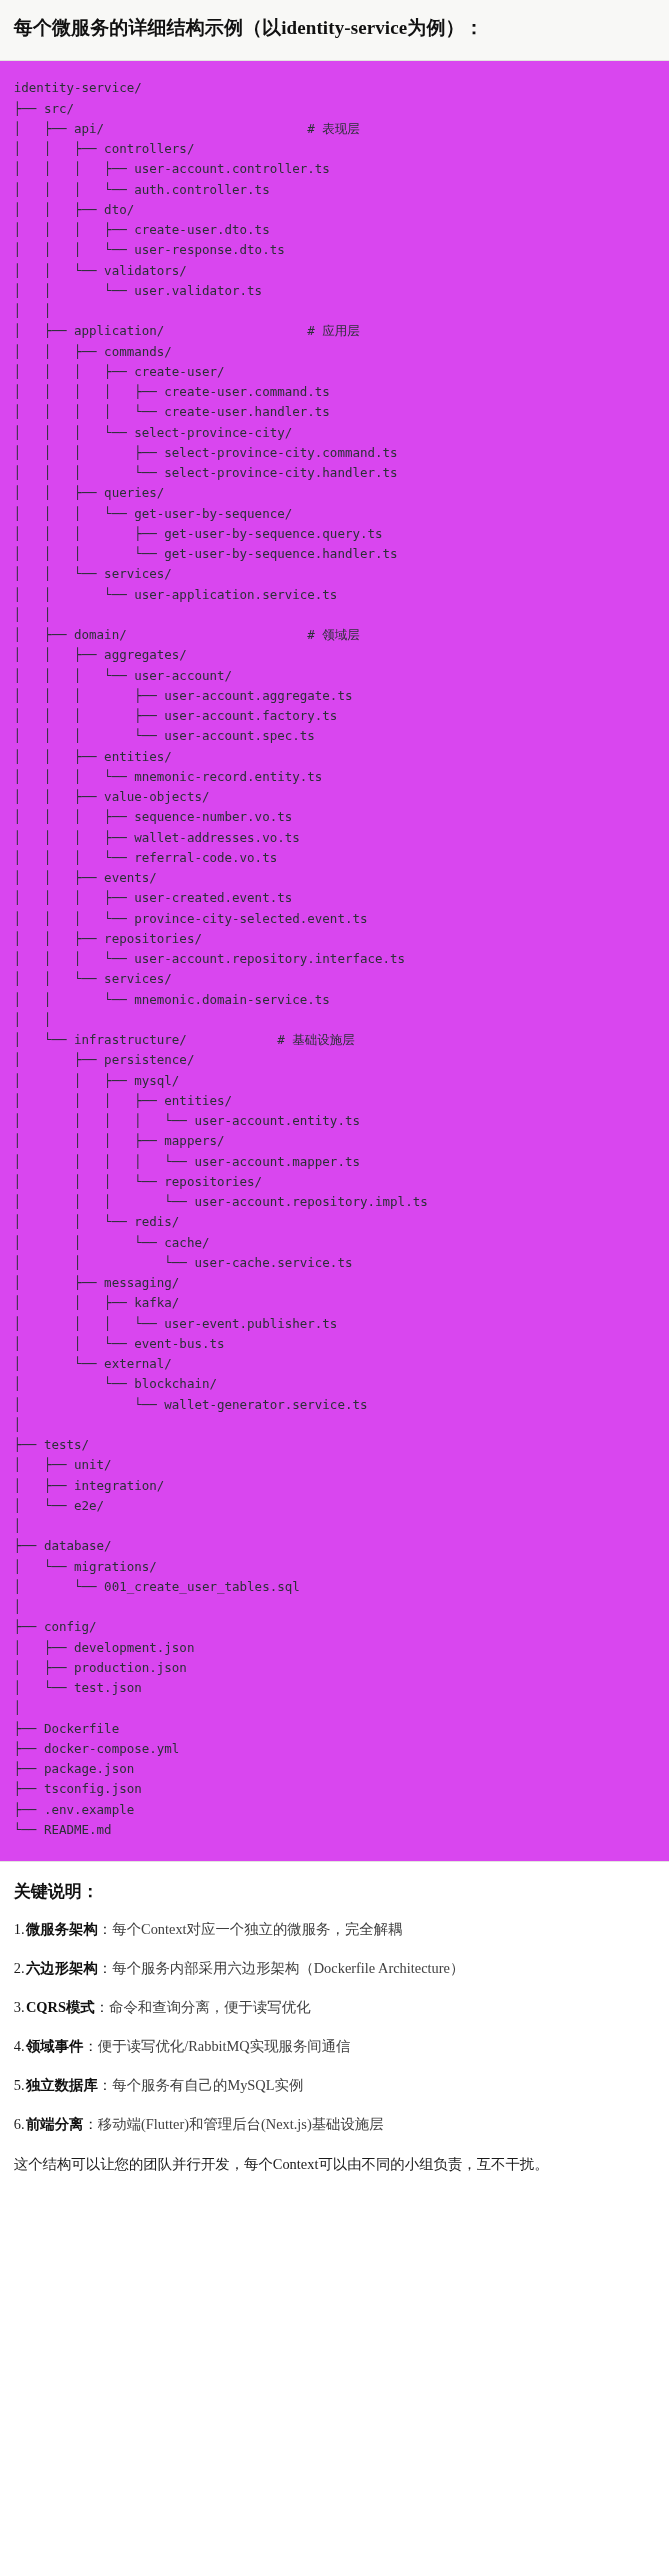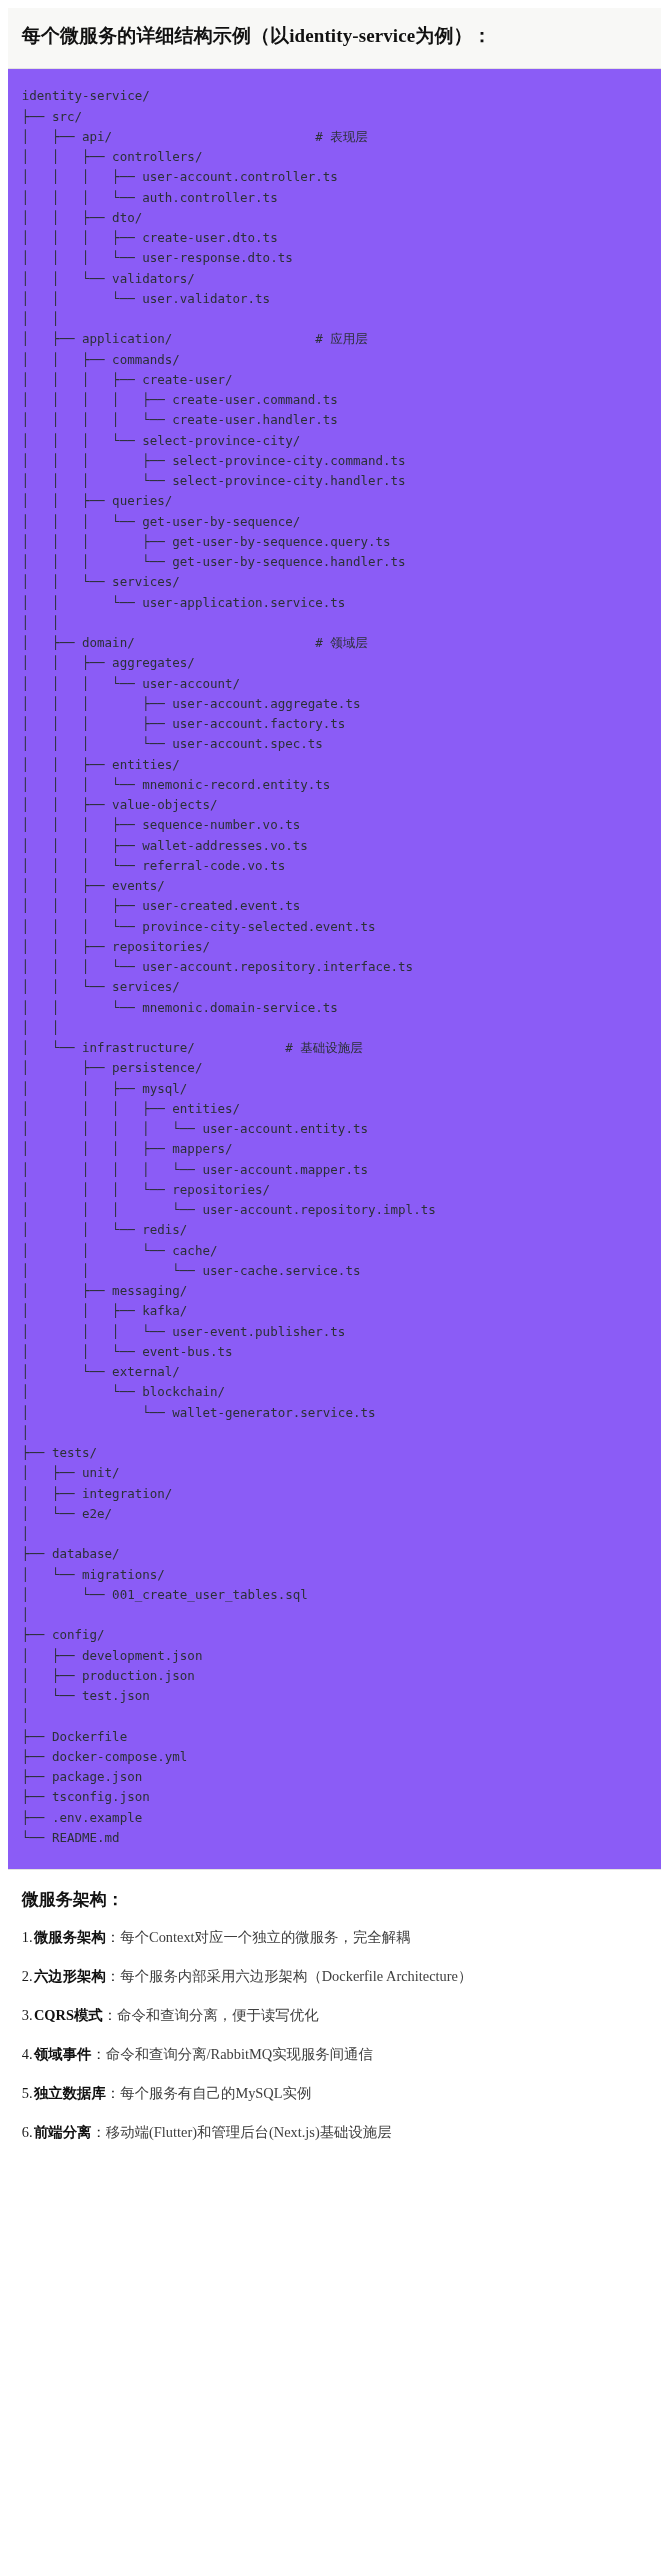--- a/index.html
+++ b/index.html
@@ -11,21 +11,21 @@
     width: 669px;
   }
   body {
     font-family: "Liberation Serif", "DejaVu Serif", serif;
     color: #1f1f1f;
   }
 
   .page {
     width: 669px;
     margin: 0;
-    padding: 8px;
+    padding: 0;
     background: #ffffff;
   }
 
   
   .title-block {
     background: #f8f8f6;
     padding: 16.3px 13.8px 19px 13.8px;
     border-bottom: 0.6px solid #e3e3df;
   }
   .title-text {
@@ -33,21 +33,21 @@
     font-weight: bold;
     font-size: 19px;
     line-height: 1.3;
     color: #111111;
     letter-spacing: 0.1px;
     margin: 0;
   }
 
   
   .code-block {
-    background: #8b5cf6;
+    background: #d946ef;
     padding: 17.5px 13.8px 21px 13.8px;
     border-bottom: 0.6px solid #e3e3df;
     overflow: hidden;
   }
   pre.tree {
     margin: 0;
     font-family: "DejaVu Sans Mono", "Liberation Mono", monospace;
     font-size: 12.5px;
     line-height: 1.62;
     color: #2b3036;
@@ -198,25 +198,26 @@
 │
 ├── Dockerfile
 ├── docker-compose.yml
 ├── package.json
 ├── tsconfig.json
 ├── .env.example
 └── README.md</pre>
   </div>
 
   <div class="notes-block">
-    <h2 class="notes-heading">微服务架构：</h2>
+    <h2 class="notes-heading">关键说明：</h2>
     <ol class="notes-list" id="notes-list">
         <li><span class="note-term">微服务架构</span><span class="note-sep">：</span><span class="note-desc">每个Context对应一个独立的微服务，完全解耦</span></li>
         <li><span class="note-term">六边形架构</span><span class="note-sep">：</span><span class="note-desc">每个服务内部采用六边形架构（Dockerfile Architecture）</span></li>
         <li><span class="note-term">CQRS模式</span><span class="note-sep">：</span><span class="note-desc">命令和查询分离，便于读写优化</span></li>
-        <li><span class="note-term">领域事件</span><span class="note-sep">：</span><span class="note-desc">命令和查询分离/RabbitMQ实现服务间通信</span></li>
+        <li><span class="note-term">领域事件</span><span class="note-sep">：</span><span class="note-desc">便于读写优化/RabbitMQ实现服务间通信</span></li>
         <li><span class="note-term">独立数据库</span><span class="note-sep">：</span><span class="note-desc">每个服务有自己的MySQL实例</span></li>
         <li><span class="note-term">前端分离</span><span class="note-sep">：</span><span class="note-desc">移动端(Flutter)和管理后台(Next.js)基础设施层</span></li>
       </ol>
+    <p class="closing-para">这个结构可以让您的团队并行开发，每个Context可以由不同的小组负责，互不干扰。</p>
   </div>
 
 </div>
 
 
 </body></html>

